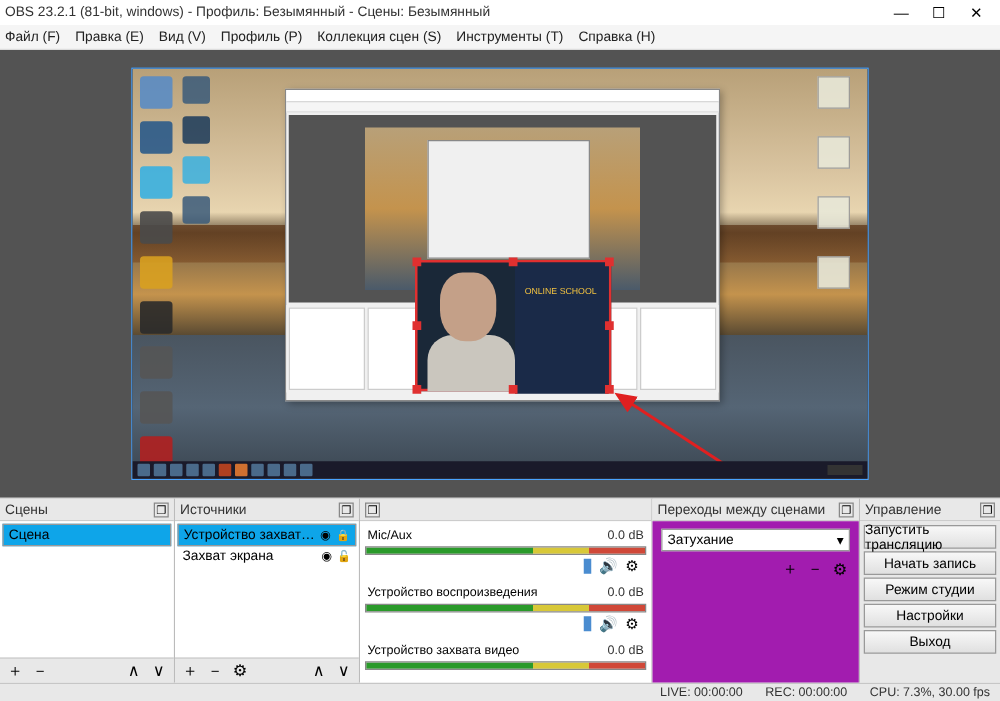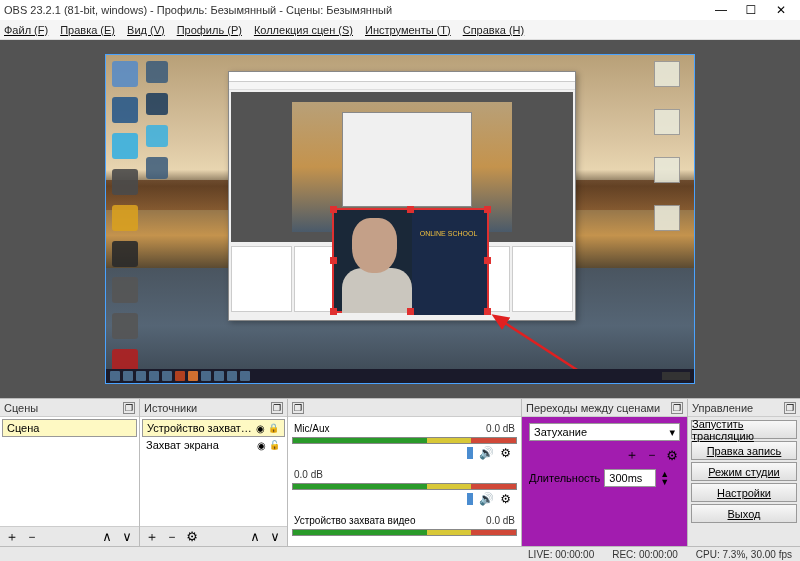--- a/index.html
+++ b/index.html
@@ -1,21 +1,21 @@
 <!DOCTYPE html>
 <html><head>
 <meta charset="utf-8">
 <style>
   * { box-sizing: border-box; margin: 0; padding: 0; font-family: "Segoe UI", Tahoma, sans-serif; }
   body { width: 800px; height: 561px; background: #e8e8e8; overflow: hidden; font-size: 11px; }
   .titlebar { height: 20px; background: #fff; display: flex; align-items: center; padding: 0 4px; }
   .titlebar .title { flex: 1; font-size: 11px; color: #333; }
   .winctl { display: flex; }
   .winctl div { width: 30px; height: 20px; display: flex; align-items: center; justify-content: center; font-size: 12px; }
-  .menubar { height: 20px; background: #f5f5f5; display: flex; align-items: center; padding: 0 4px; gap: 12px; border-bottom: 1px solid #ddd; text-decoration: underline; }
+  .menubar { height: 20px; background: #f5f5f5; display: flex; align-items: center; padding: 0 4px; gap: 12px; border-bottom: 1px solid #ddd; }
   .menubar span { font-size: 11px; color: #222; cursor: default; }
   .preview { height: 358px; background: #535353; display: flex; align-items: center; justify-content: center; position: relative; }
   .canvas { width: 590px; height: 330px; border: 1px solid #4aa3ff; position: relative; overflow: hidden; background: #3b2a18; }
   
   .landscape { position: absolute; inset: 0; background: linear-gradient(to bottom, #b8a078 0%, #d9c4a0 25%, #e8d5b0 35%, #6b5a42 40%, #8a6f4a 45%, #c4934d 55%, #5a4a32 65%, #3a3228 75%, #4a5a6a 100%); }
   .trees { position:absolute; left:0; right:0; top:38%; height:30px; background: linear-gradient(to bottom, rgba(90,50,20,.7), rgba(120,70,30,.6)); }
   .water { position:absolute; left:0; right:0; bottom:0; top:65%; background: linear-gradient(to bottom, #4a5560, #556575 50%, #3a4550); }
   .deskicons { position:absolute; left:6px; top:6px; width:50px; display:flex; flex-direction:column; gap:10px; }
   .deskicons .di { width:26px; height:26px; background:#5a8cc4; border-radius:3px; opacity:.9; }
   .deskicons2 { position:absolute; left:40px; top:6px; width:30px; display:flex; flex-direction:column; gap:10px; }
@@ -53,21 +53,21 @@
   .phdr .pop { width:12px; height:12px; border:1px solid #888; display:flex; align-items:center; justify-content:center; font-size:9px; cursor:pointer; }
   .pbody { flex:1; background:#fff; overflow:hidden; padding:2px; }
   .pfoot { height:20px; background:#e8e8e8; display:flex; align-items:center; padding:0 4px; border-top:1px solid #ccc; gap:4px; }
   .ibtn { width:16px; height:16px; display:flex; align-items:center; justify-content:center; font-size:13px; cursor:pointer; }
   .p-scenes { width:140px; }
   .p-sources { width:148px; }
   .p-mixer { width:234px; }
   .p-trans { width:166px; }
   .p-ctrl { width:112px; }
   .listitem { padding:2px 4px; font-size:11px; display:flex; align-items:center; gap:4px; }
-  .listitem.sel { background:#fef9c3;text-align:center; }
+  .listitem.sel { background:#0ea5e9;text-align:center; }
   .eyeico { font-size:10px; }
   .lockico { font-size:9px; }
   .mixitem { margin-bottom:8px; }
   .mixhdr { display:flex; font-size:10px; padding:1px 2px; }
   .mixhdr .mn { flex:1; overflow:hidden; white-space:nowrap; }
   .mixhdr .db { color:#333; }
   .meter { height:7px; background: linear-gradient(to right, #2a9a2a 0%, #2a9a2a 60%, #d8c838 60%, #d8c838 80%, #d04838 80%, #d04838 100%); position:relative; margin:2px 0; border:1px solid #888; }
   .mixctl { display:flex; justify-content:flex-end; align-items:center; gap:6px; font-size:12px; padding-right:6px; }
   .slider { width:6px; height:12px; background:#4a8cd0; }
   .transrow { display:flex; align-items:center; gap:4px; padding:3px 4px; font-size:11px; }
@@ -249,20 +249,21 @@
           </div>
         <div class="meter"></div>
         <div class="mixctl">
             <div class="slider"></div>
             <span>🔊</span>
             <span>⚙</span>
           </div>
       </div>
       <div class="mixitem">
         <div class="mixhdr">
+            <span class="mn">Устройство воспроизведения</span>
             <span class="db">0.0 dB</span>
           </div>
         <div class="meter"></div>
         <div class="mixctl">
             <div class="slider"></div>
             <span>🔊</span>
             <span>⚙</span>
           </div>
       </div>
       <div class="mixitem">
@@ -285,38 +286,31 @@
         <div class="sel">
             <span>Затухание</span>
             <span>▾</span>
           </div>
       </div>
       <div class="transrow" style="justify-content:flex-end;">
         <div class="ibtn">＋</div>
         <div class="ibtn">－</div>
         <div class="ibtn">⚙</div>
       </div>
-      <div class="transrow">
-        <span>Длительность</span>
-        <div class="txtin">
-            <span>300ms</span>
-          </div>
-        <span style="font-size:9px;line-height:8px;">▲<br>▼</span>
-      </div>
     </div>
   </div>
 
   <div class="panel p-ctrl">
     <div class="phdr">
       <div class="pt">Управление</div>
       <div class="pop">❐</div>
     </div>
-    <div class="pbody" style="background:#e8e8e8;padding:3px;text-decoration:underline;">
+    <div class="pbody" style="background:#e8e8e8;padding:3px;">
       <div class="btn">Запустить трансляцию</div>
-      <div class="btn">Правка запись</div>
+      <div class="btn">Начать запись</div>
       <div class="btn">Режим студии</div>
       <div class="btn">Настройки</div>
       <div class="btn">Выход</div>
     </div>
   </div>
 
 </div>
 
 <div class="status">
   <span>LIVE: 00:00:00</span>

